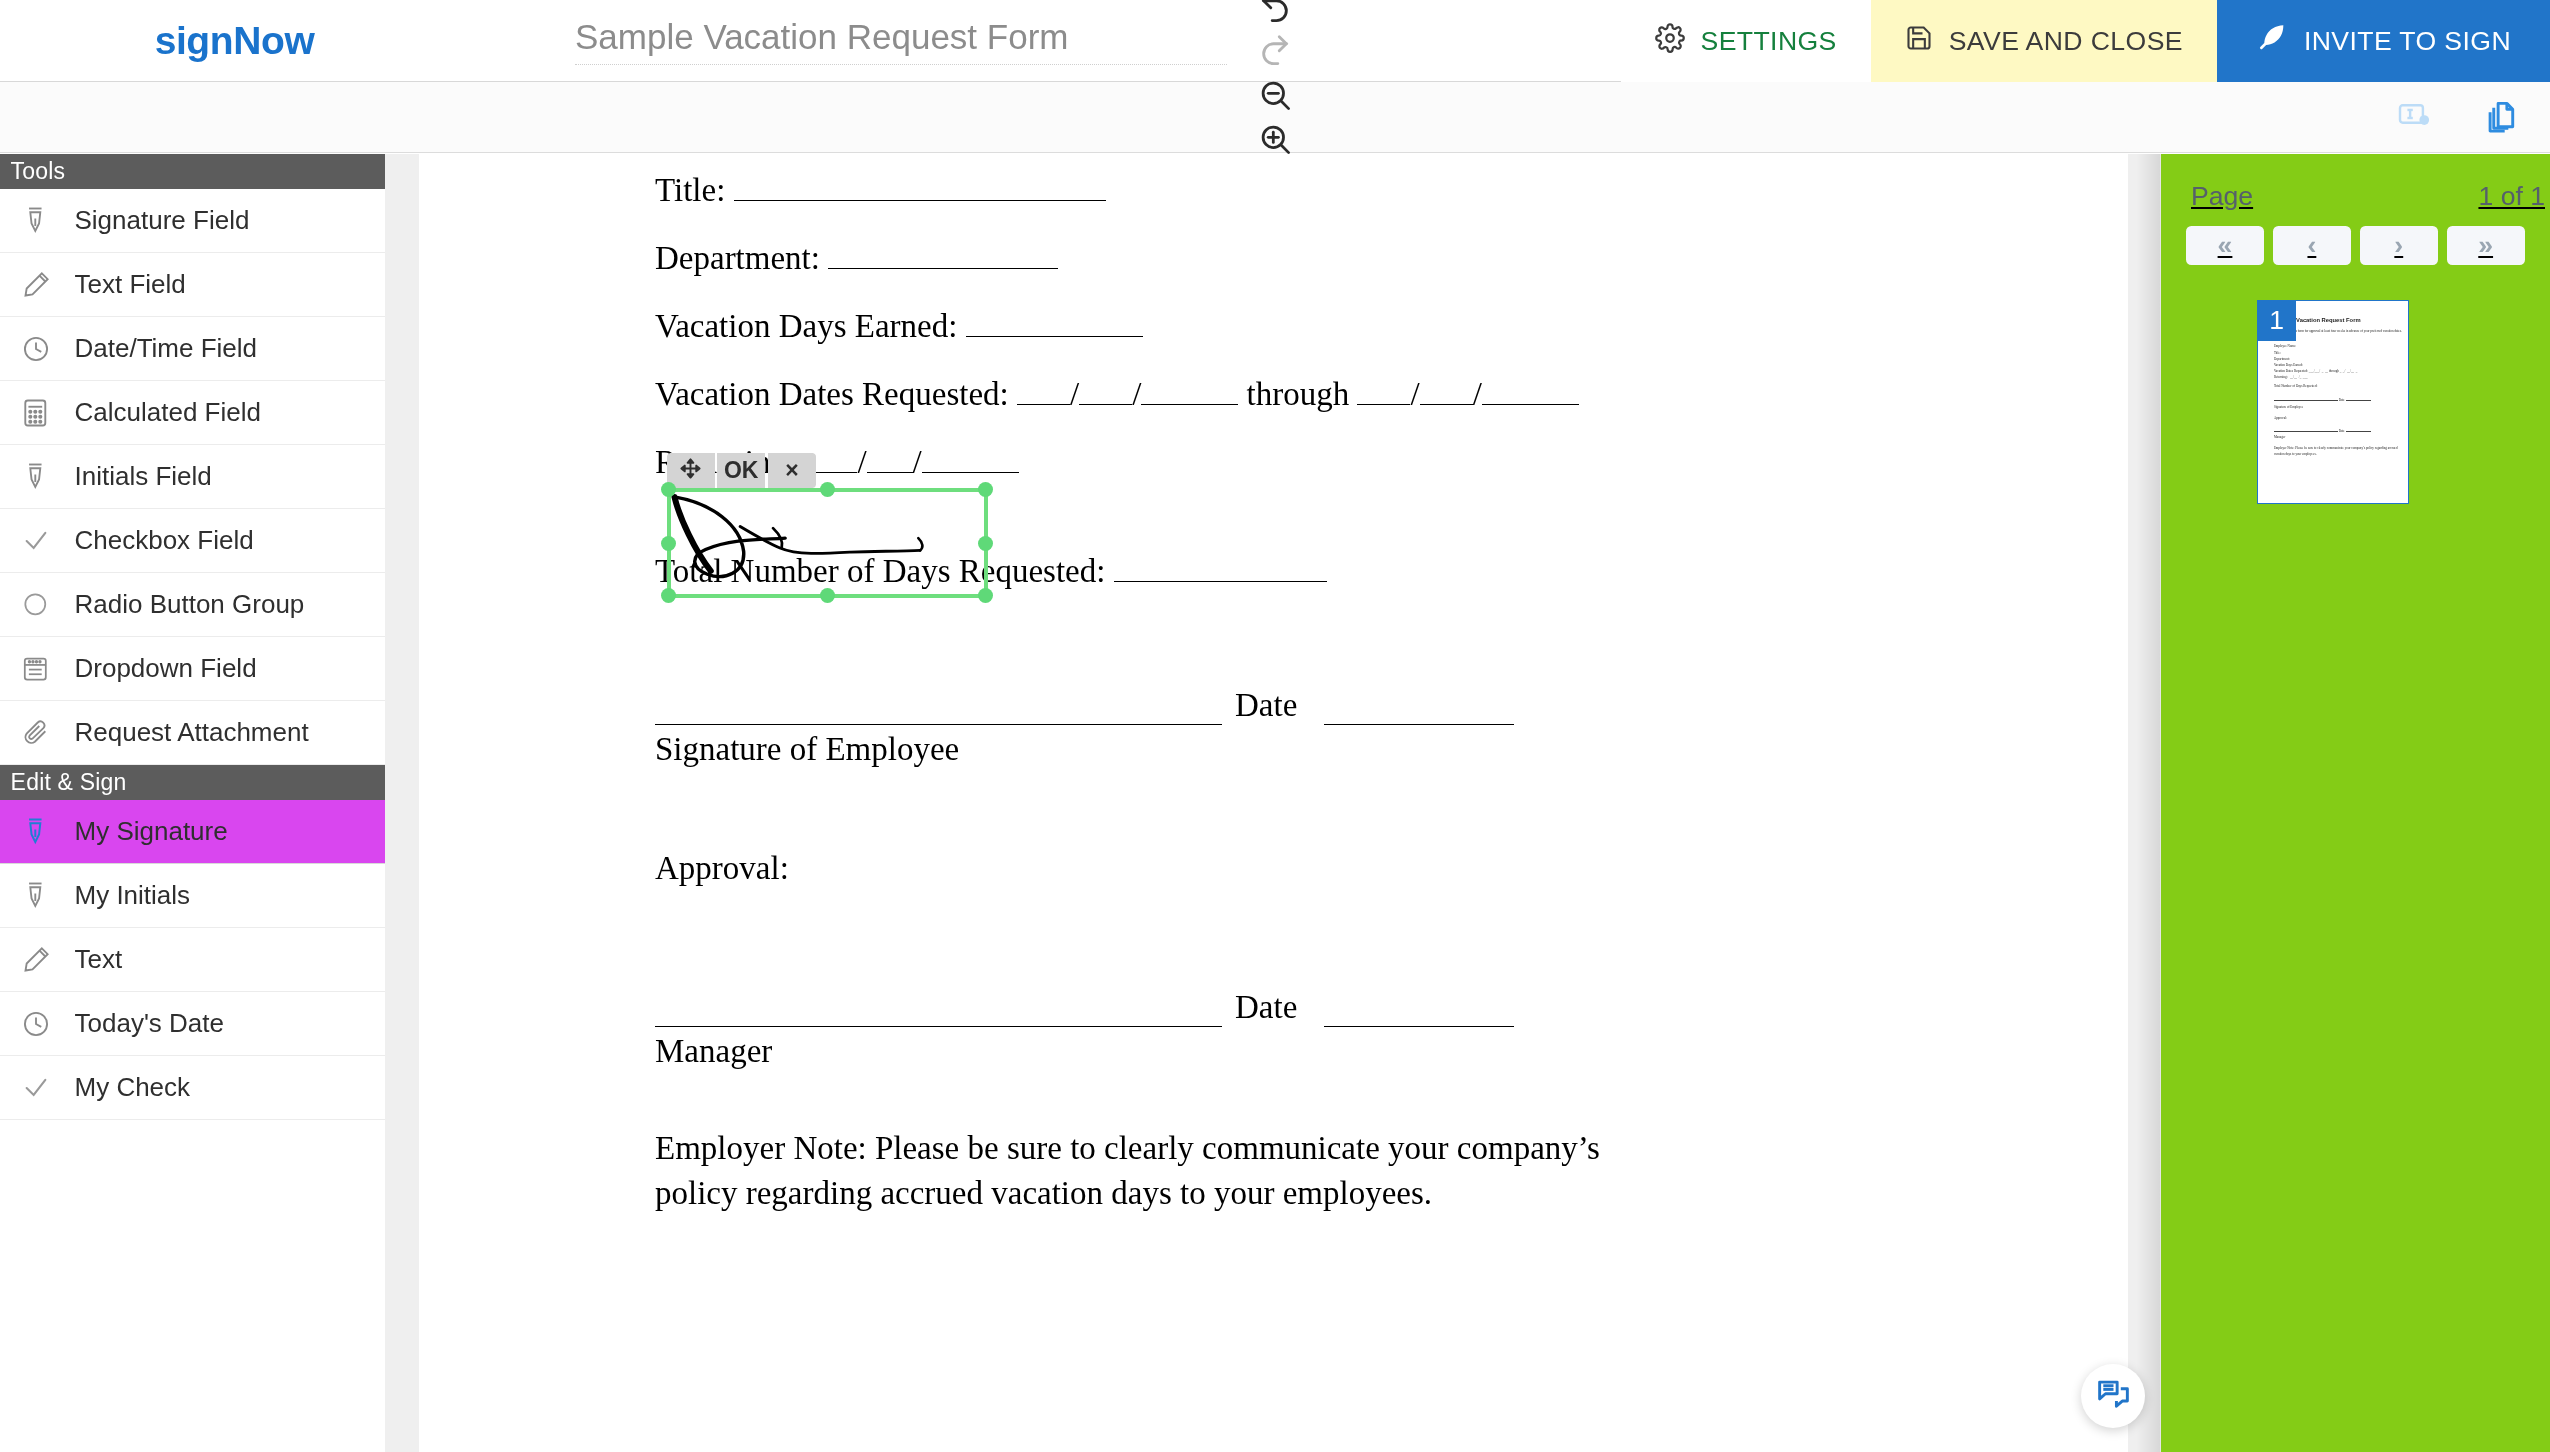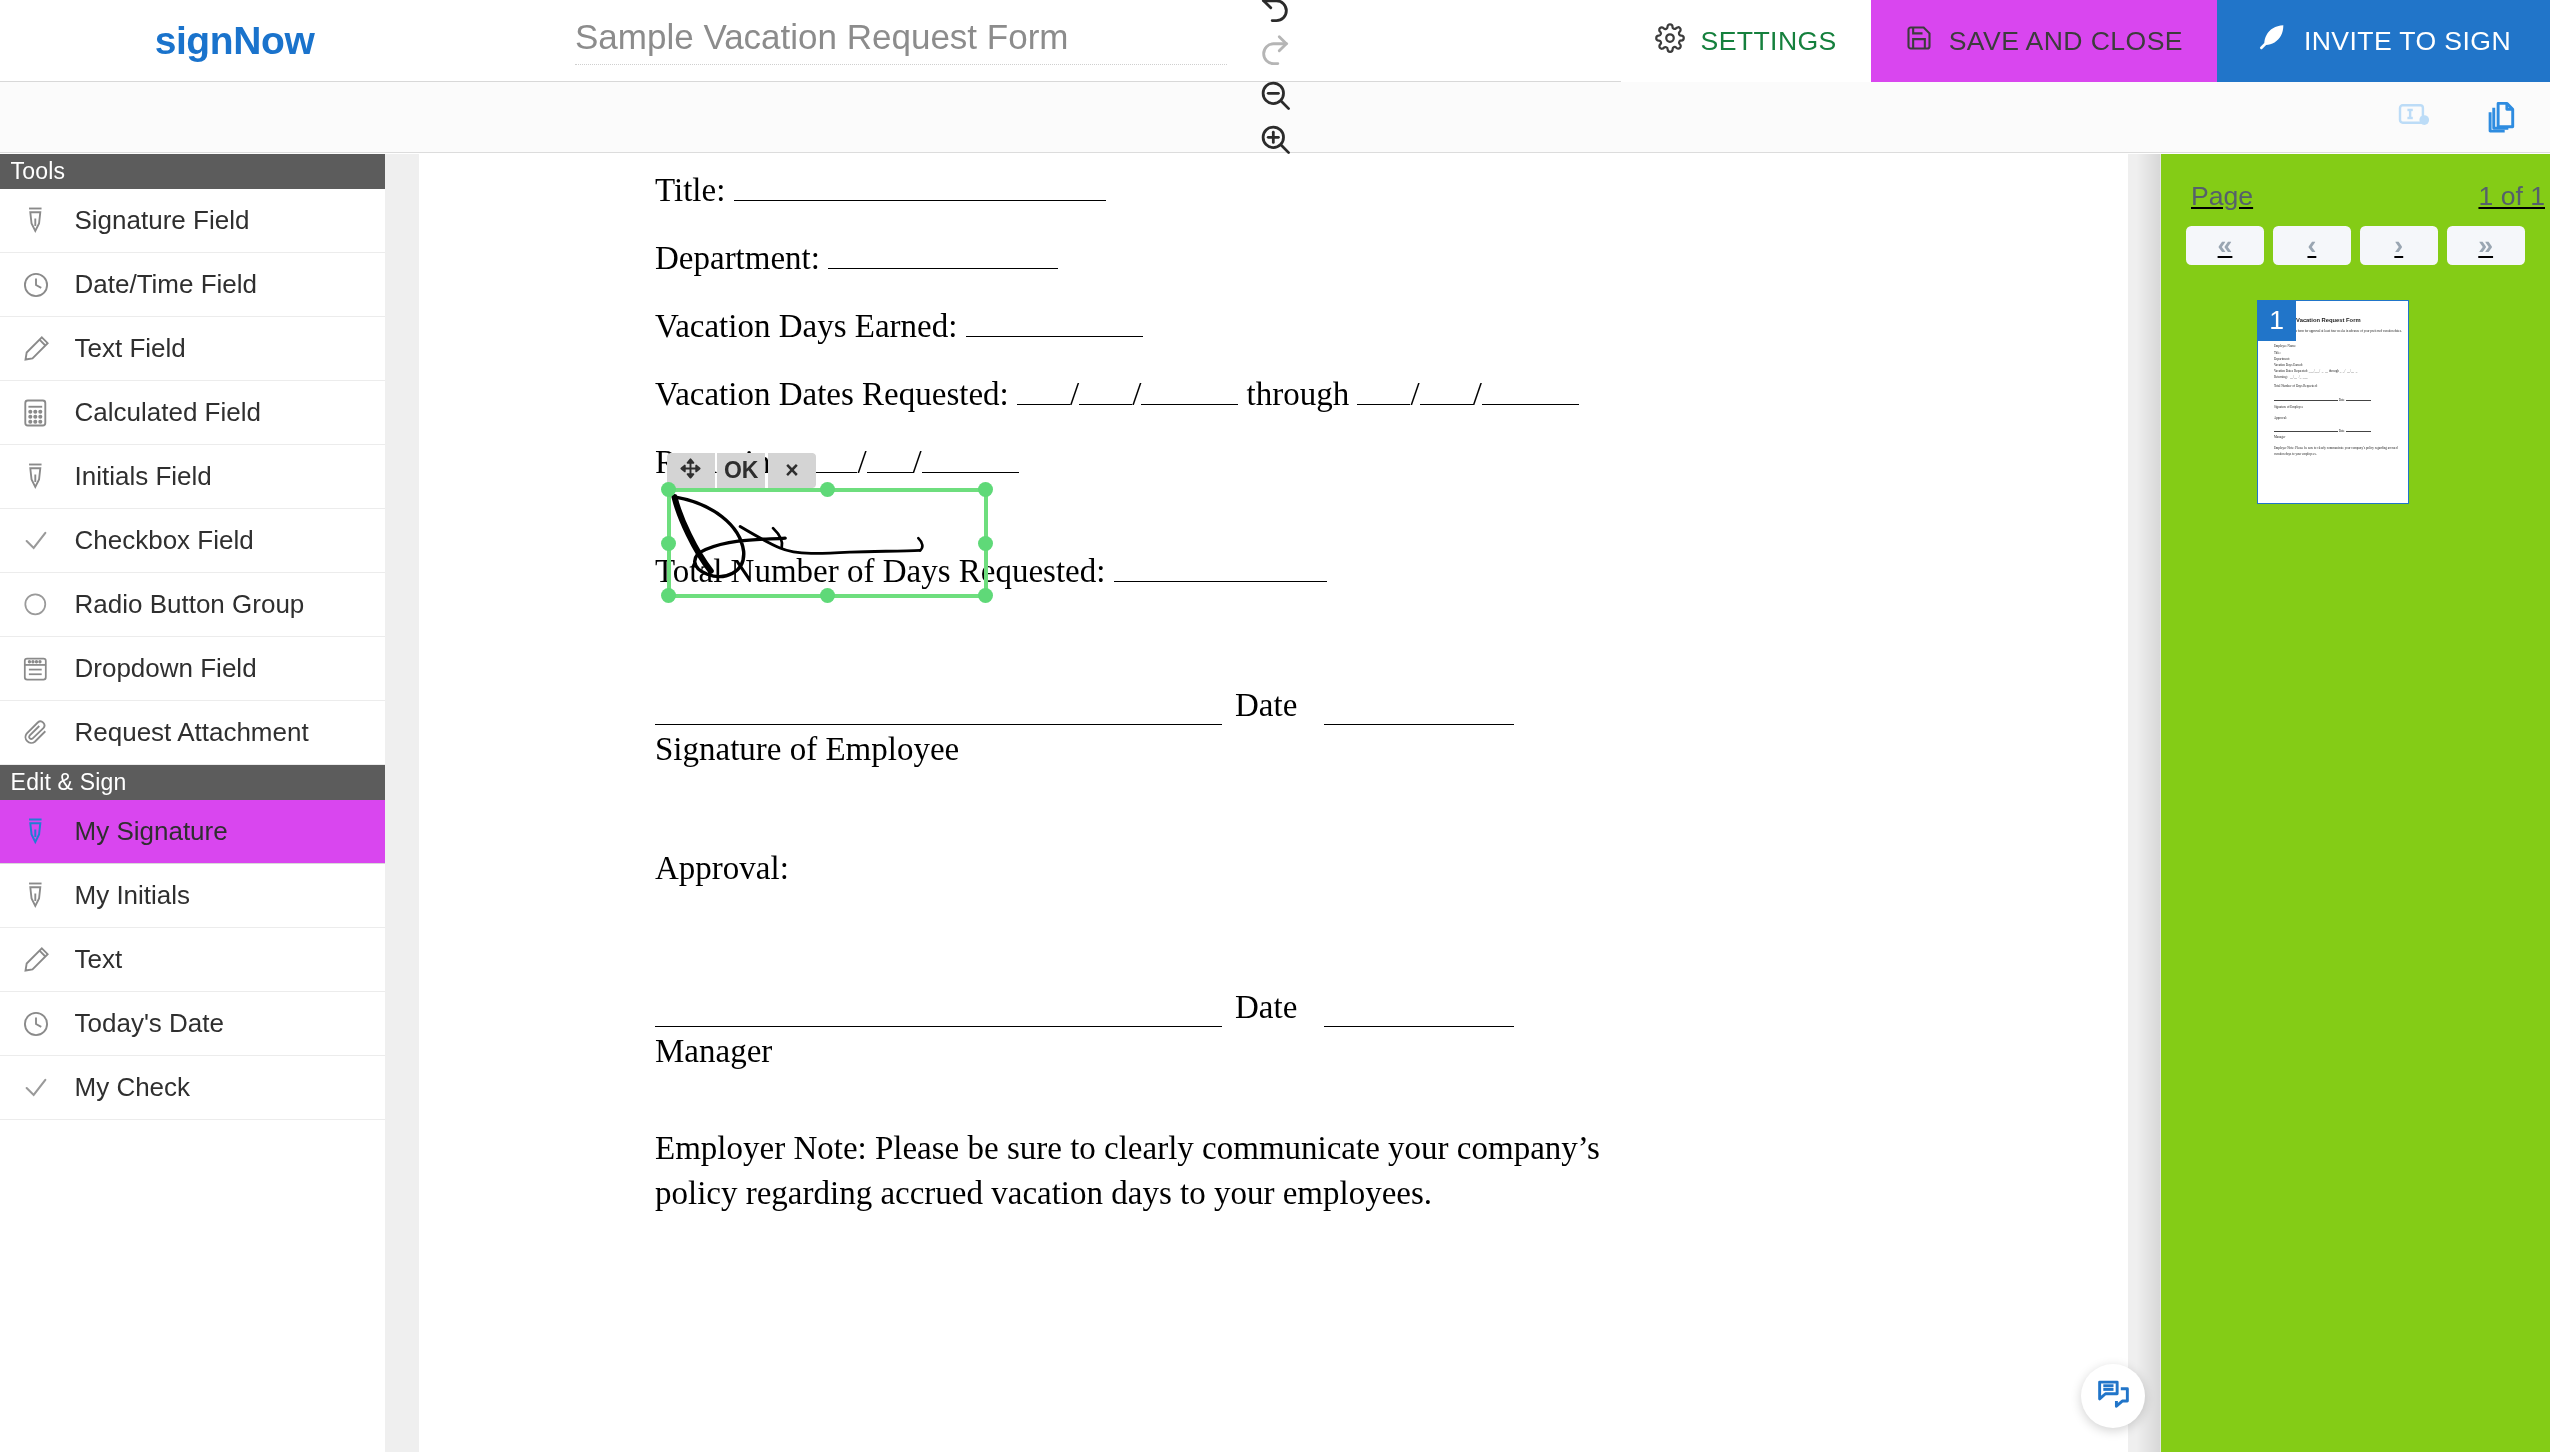--- a/index.html
+++ b/index.html
@@ -30,21 +30,21 @@
     font-size: 35px; color: #8c8c8c; font-weight: 400;
     border-bottom: 1.8px dotted #cfcfcf; padding-bottom: 7px; padding-right: 159px;
     white-space: nowrap;
   }
   .hdr-btn {
     display: flex; align-items: center; gap: 16px;
     padding: 0 34px; height: 82px; cursor: pointer;
     font-size: 26.6px; letter-spacing: 0.4px;
   }
   .hdr-btn.settings { color: #15803d; background: #fff; }
-  .hdr-btn.save { color: #3c3c3c; background: #d946ef; }
+  .hdr-btn.save { color: #3c3c3c; background: #fef9c3; }
   .hdr-btn.invite { color: #ffffff; background: #2175c9; padding: 0 39px; }
 
   
   .subbar {
     position: absolute; top: 82px; left: 0; width: 2550px; height: 71px;
     background: #fbfbfb; border-bottom: 0.9px solid #dcdcdc;
   }
   .subbar-center {
     position: absolute; left: 0; right: 0; top: 0; height: 71px;
     display: flex; align-items: center; justify-content: center; gap: 5.3px; flex-direction: column;
@@ -335,34 +335,34 @@
           <line x1="5" y1="2" x2="15" y2="2"></line>
             <path d="M6 5h8l-1 9-3 6-3-6z"></path>
             <line x1="10" y1="10" x2="10" y2="16"></line>
         </svg>
       </span>
       <span>Signature Field</span>
     </div>
     <div class="sb-item">
       <span class="sb-ico">
         <svg width="28" height="28" viewBox="0 0 24 24" fill="none" stroke="#8a8a8a" stroke-width="1.6">
+          <path d="M17 2l5 5L9 20l-6 1 1-6z"></path>
+            <line x1="15" y1="4" x2="20" y2="9"></line>
+        </svg>
+      </span>
+      <span>Text Field</span>
+    </div>
+    <div class="sb-item">
+      <span class="sb-ico">
+        <svg width="28" height="28" viewBox="0 0 24 24" fill="none" stroke="#8a8a8a" stroke-width="1.6">
           <circle cx="12" cy="12" r="9.5"></circle>
             <polyline points="12 6.5 12 12 16.5 14.5"></polyline>
         </svg>
       </span>
       <span>Date/Time Field</span>
-    </div>
-    <div class="sb-item">
-      <span class="sb-ico">
-        <svg width="28" height="28" viewBox="0 0 24 24" fill="none" stroke="#8a8a8a" stroke-width="1.6">
-          <path d="M17 2l5 5L9 20l-6 1 1-6z"></path>
-            <line x1="15" y1="4" x2="20" y2="9"></line>
-        </svg>
-      </span>
-      <span>Text Field</span>
     </div>
     <div class="sb-item">
       <span class="sb-ico">
         <svg width="26.6" height="30" viewBox="0 0 20 24" fill="none" stroke="#8a8a8a" stroke-width="1.5">
           <rect x="2" y="2" width="16" height="20" rx="2"></rect>
             <line x1="4.5" y1="7" x2="15.5" y2="7"></line>
           <circle cx="6" cy="11" r="0.9" fill="#8a8a8a"></circle>
             <circle cx="10" cy="11" r="0.9" fill="#8a8a8a"></circle>
             <circle cx="14" cy="11" r="0.9" fill="#8a8a8a"></circle>
           <circle cx="6" cy="15" r="0.9" fill="#8a8a8a"></circle>

